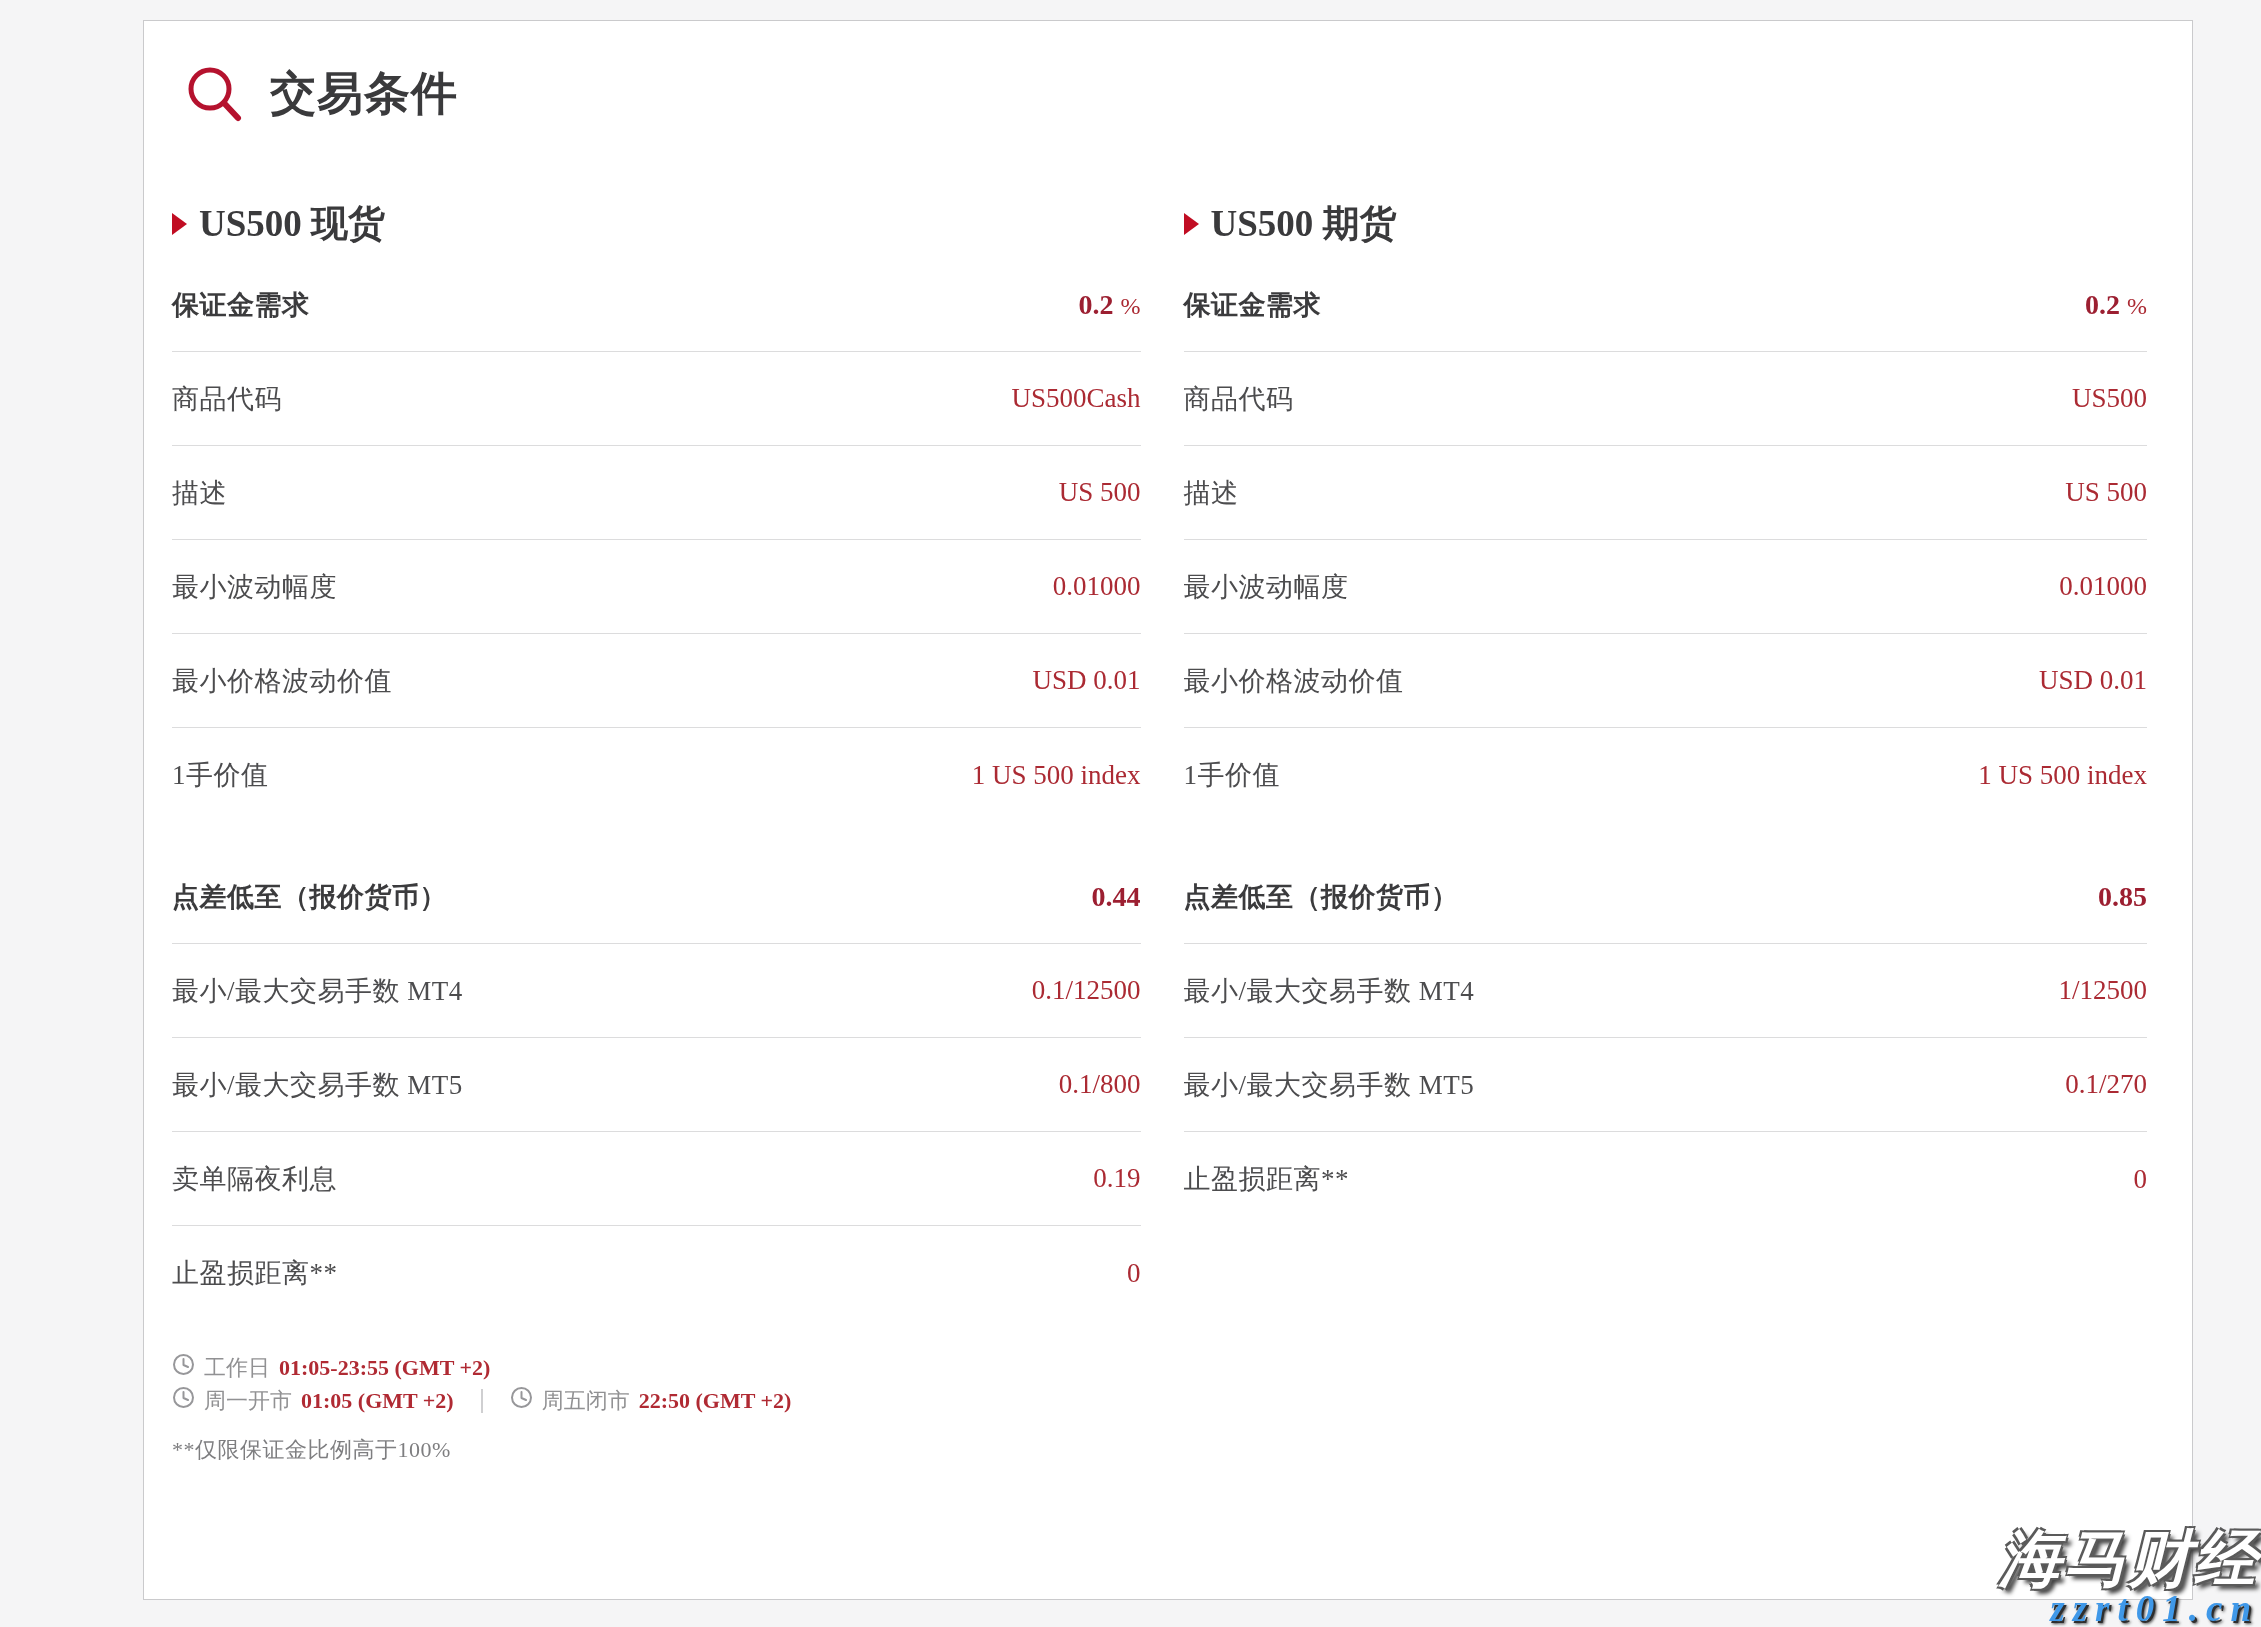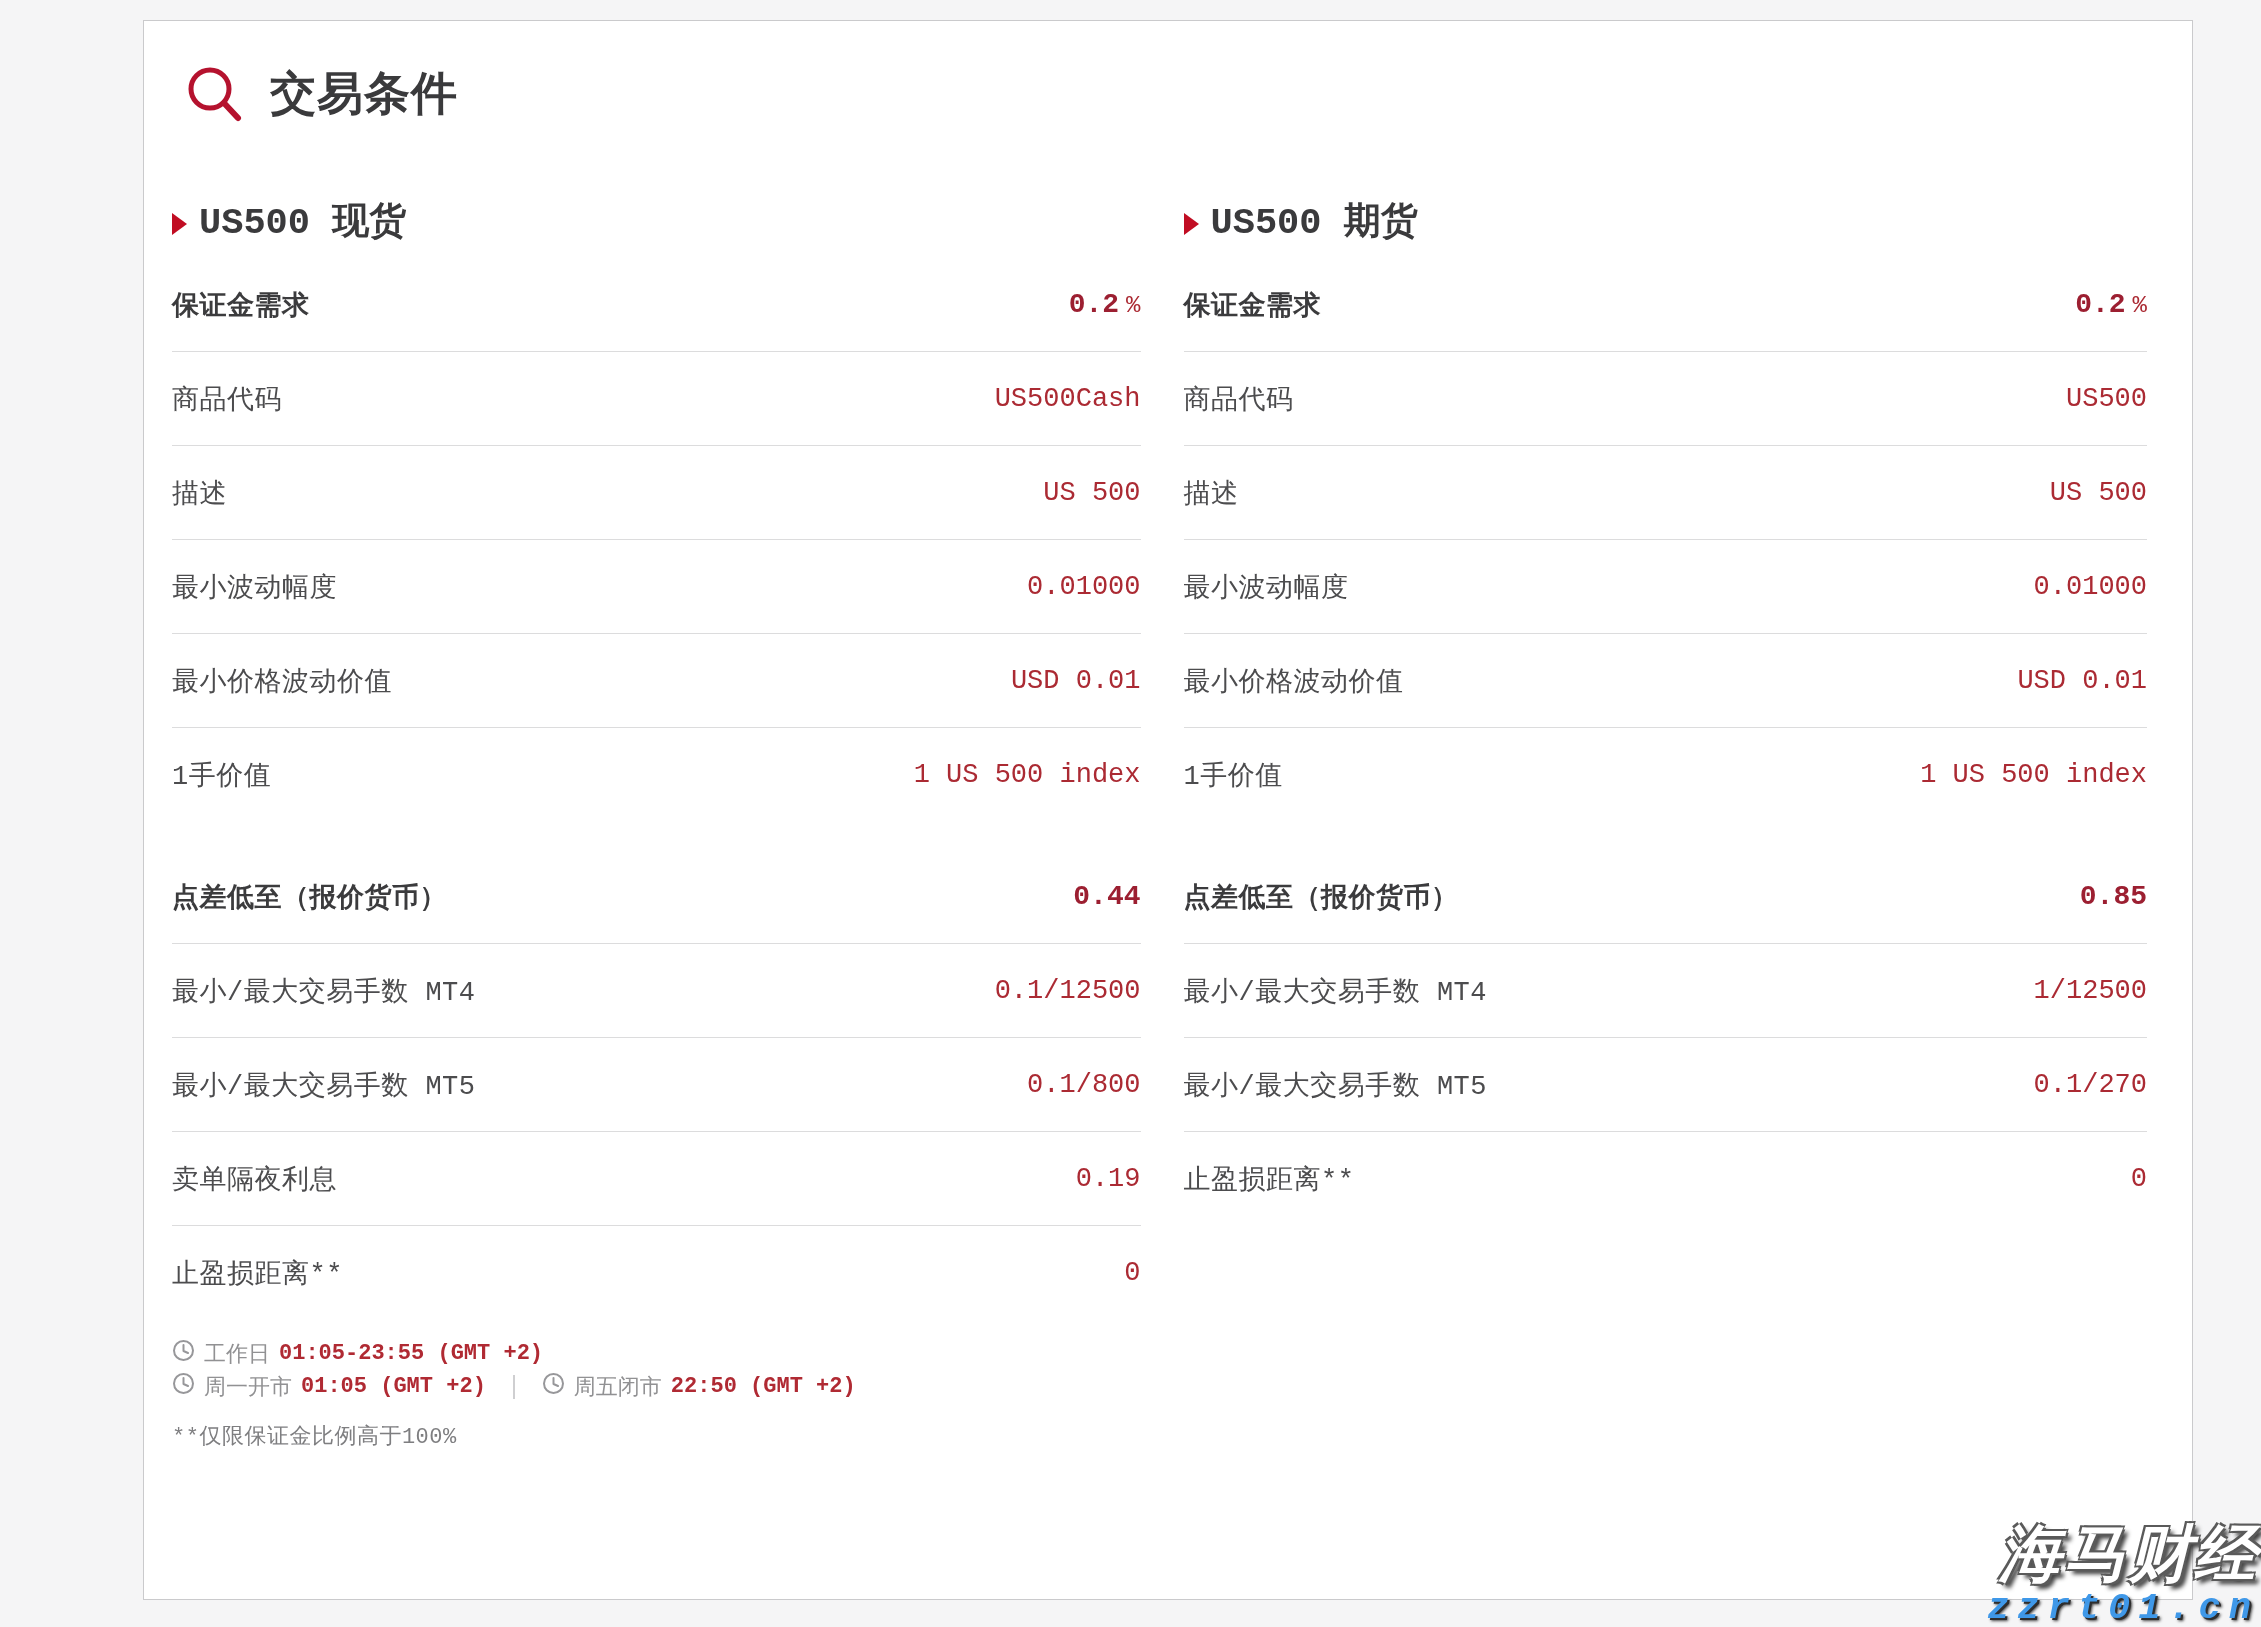--- a/index.html
+++ b/index.html
@@ -16,21 +16,21 @@
     --card-border:#cacacc;
     --wm-blue:#3f98e8;
   }
   *{margin:0;padding:0;box-sizing:border-box;}
   html,body{background:var(--page-bg);}
   .page{
     position:relative;
     width:2261px;height:1627px;
     background:var(--page-bg);
     overflow:hidden;
-    font-family:Liberation Mono, monospace;
+    font-family:Liberation Serif, serif;
   }
   .card{
     position:absolute;left:143px;top:20px;
     width:2050px;height:1580px;
     background:#ffffff;
     border:1px solid var(--card-border);
     padding:40px 45px 0 28px;
   }
   .title-row{
     display:flex;align-items:center;gap:26px;
@@ -67,21 +67,21 @@
     font-size:27px;color:var(--label);letter-spacing:0.5px;
   }
   .row.bold .row-label{font-weight:bold;color:var(--label-bold);}
   .row-value{
     font-size:27px;color:var(--accent);
     display:flex;align-items:baseline;gap:7px;
   }
   .row.bold .value-main{font-weight:bold;color:var(--accent-strong);font-size:28px;}
   .value-suffix{font-size:24px;color:var(--accent);font-weight:normal;}
   .hours{
-    margin-top:17px;font-size:22px;color:var(--muted);
+    margin-top:31px;font-size:22px;color:var(--muted);
   }
   .hours-line{display:flex;align-items:center;height:33px;}
   .hours-line .clock{margin-right:9px;flex:0 0 auto;}
   .hours-label{color:var(--muted);margin-right:9px;white-space:nowrap;}
   .hours-time{color:#b02a33;font-weight:bold;white-space:nowrap;}
   .hours-sep{
     display:inline-block;width:2px;height:24px;background:#cfcfd1;
     margin:0 27px;
   }
   .note{

